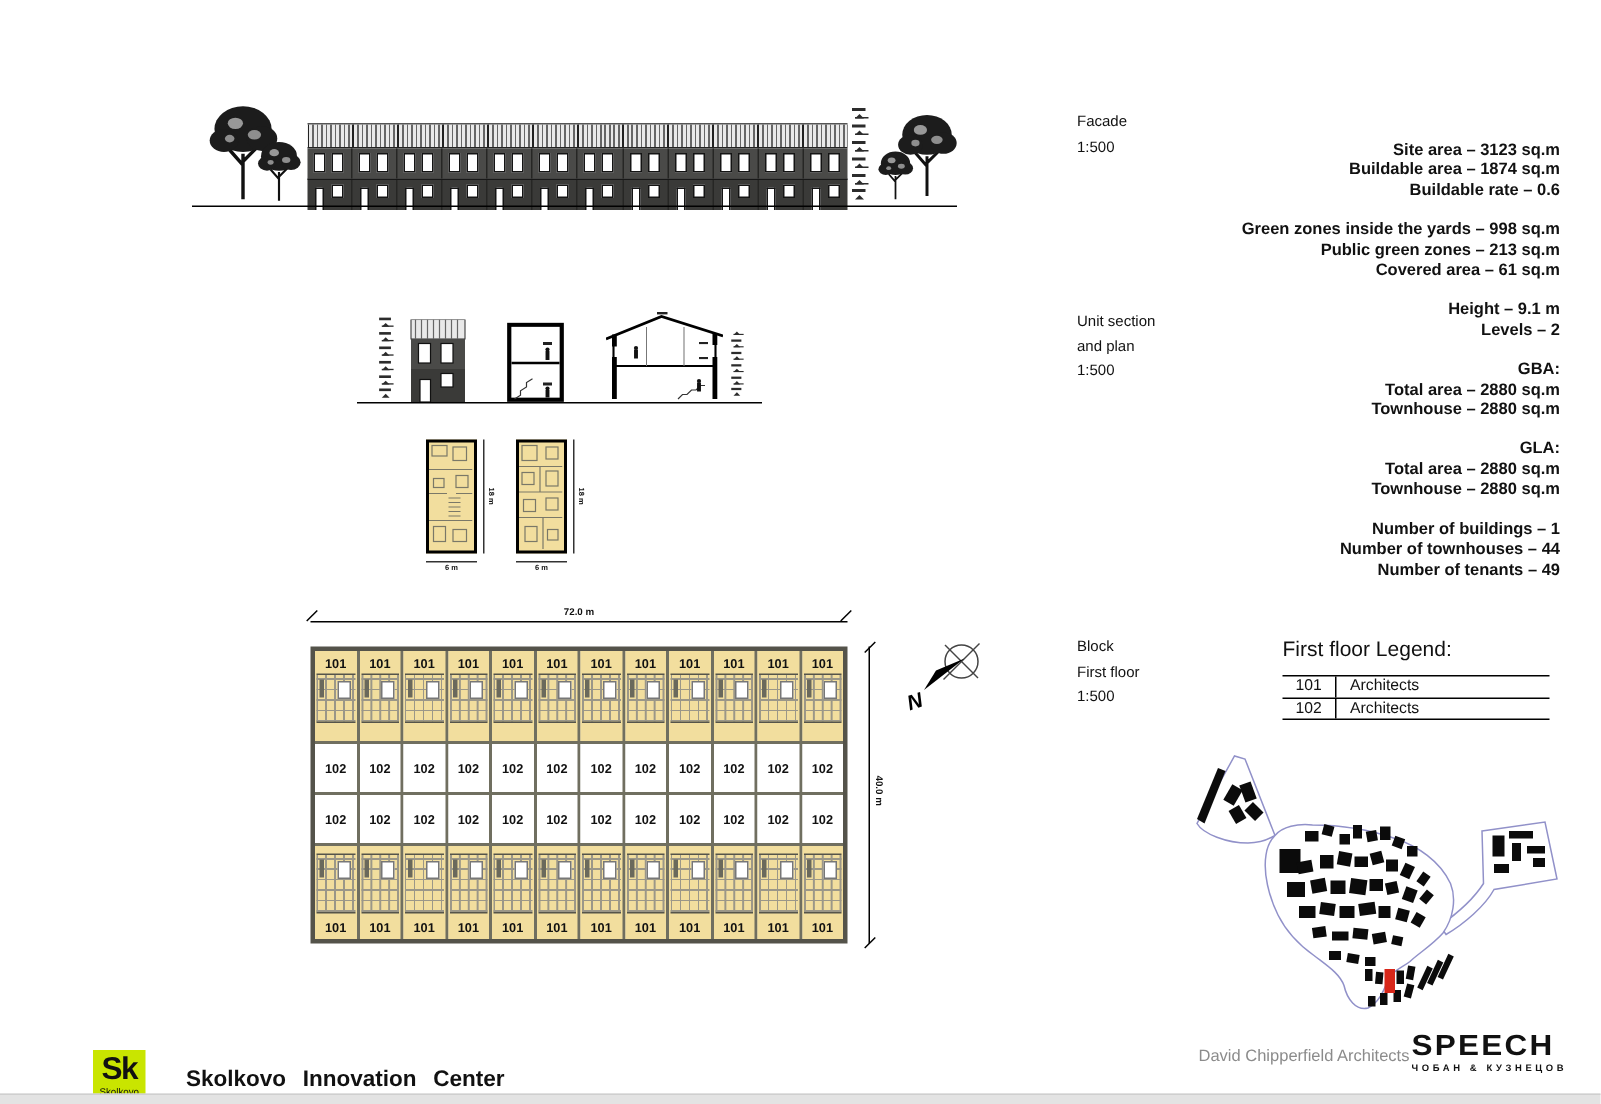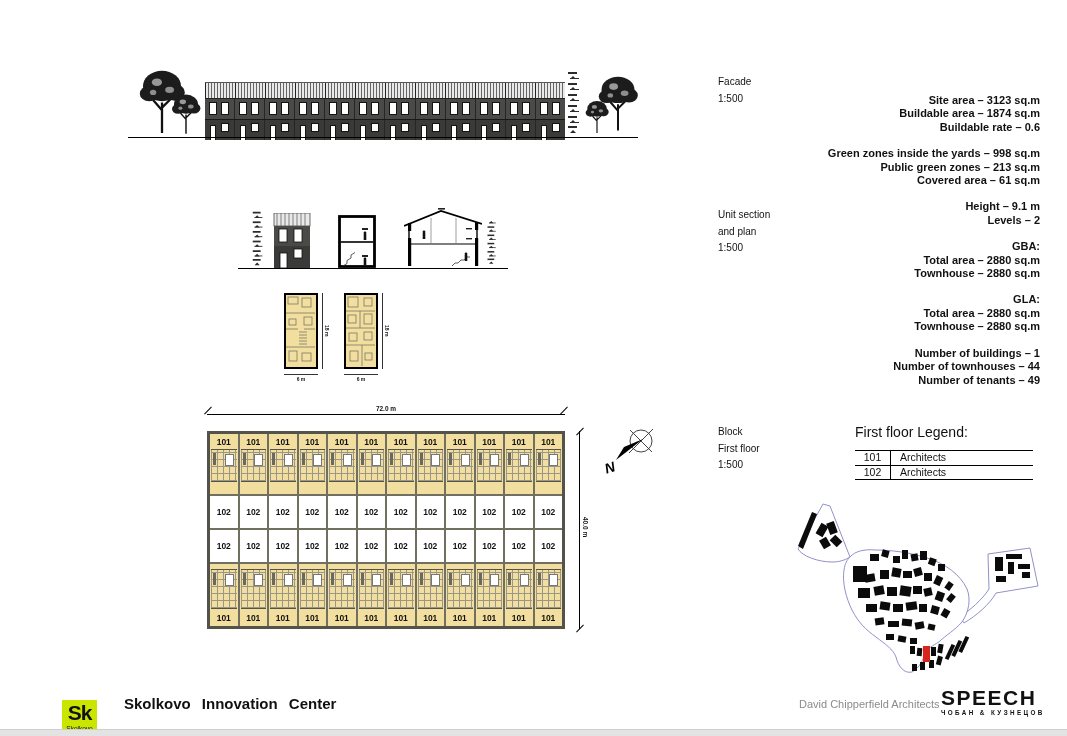--- a/index.html
+++ b/index.html
@@ -111,21 +111,21 @@
   #site-map{left:790px;top:494px;}
   .map-bound{fill:#fff;stroke:var(--map-outline);stroke-width:1;}
   .map-b{fill:#0b0b0b;}
   .map-red{fill:var(--hl-red);}
 
   
   #sk-logo{left:62px;top:700px;width:35px;height:39px;background:var(--logo-green);}
   .sk-mark{font-size:21px;font-weight:bold;text-align:center;line-height:25px;
     letter-spacing:-1px;}
   .sk-name{font-size:6.5px;text-align:center;line-height:7px;}
-  #center-name{left:124px;top:695px;font-size:15px;font-weight:bold;word-spacing:7px;}
+  #center-name{left:124px;top:711px;font-size:15px;font-weight:bold;word-spacing:7px;}
   #architect{left:799px;top:698px;font-size:11px;color:#8b8b8b;}
   #speech{left:941px;top:688px;}
   .speech-main{font-size:21px;font-weight:bold;letter-spacing:1.5px;line-height:21px;
     transform:scaleY(0.92);transform-origin:top left;}
   .speech-sub{font-size:6.3px;font-weight:bold;letter-spacing:2.4px;margin-top:0;}
   #page-edge{left:0;right:0;bottom:0;height:6px;background:#e3e3e3;border-top:1px solid #cfcfcf;}
 </style>
 </head>
 <body>
 

